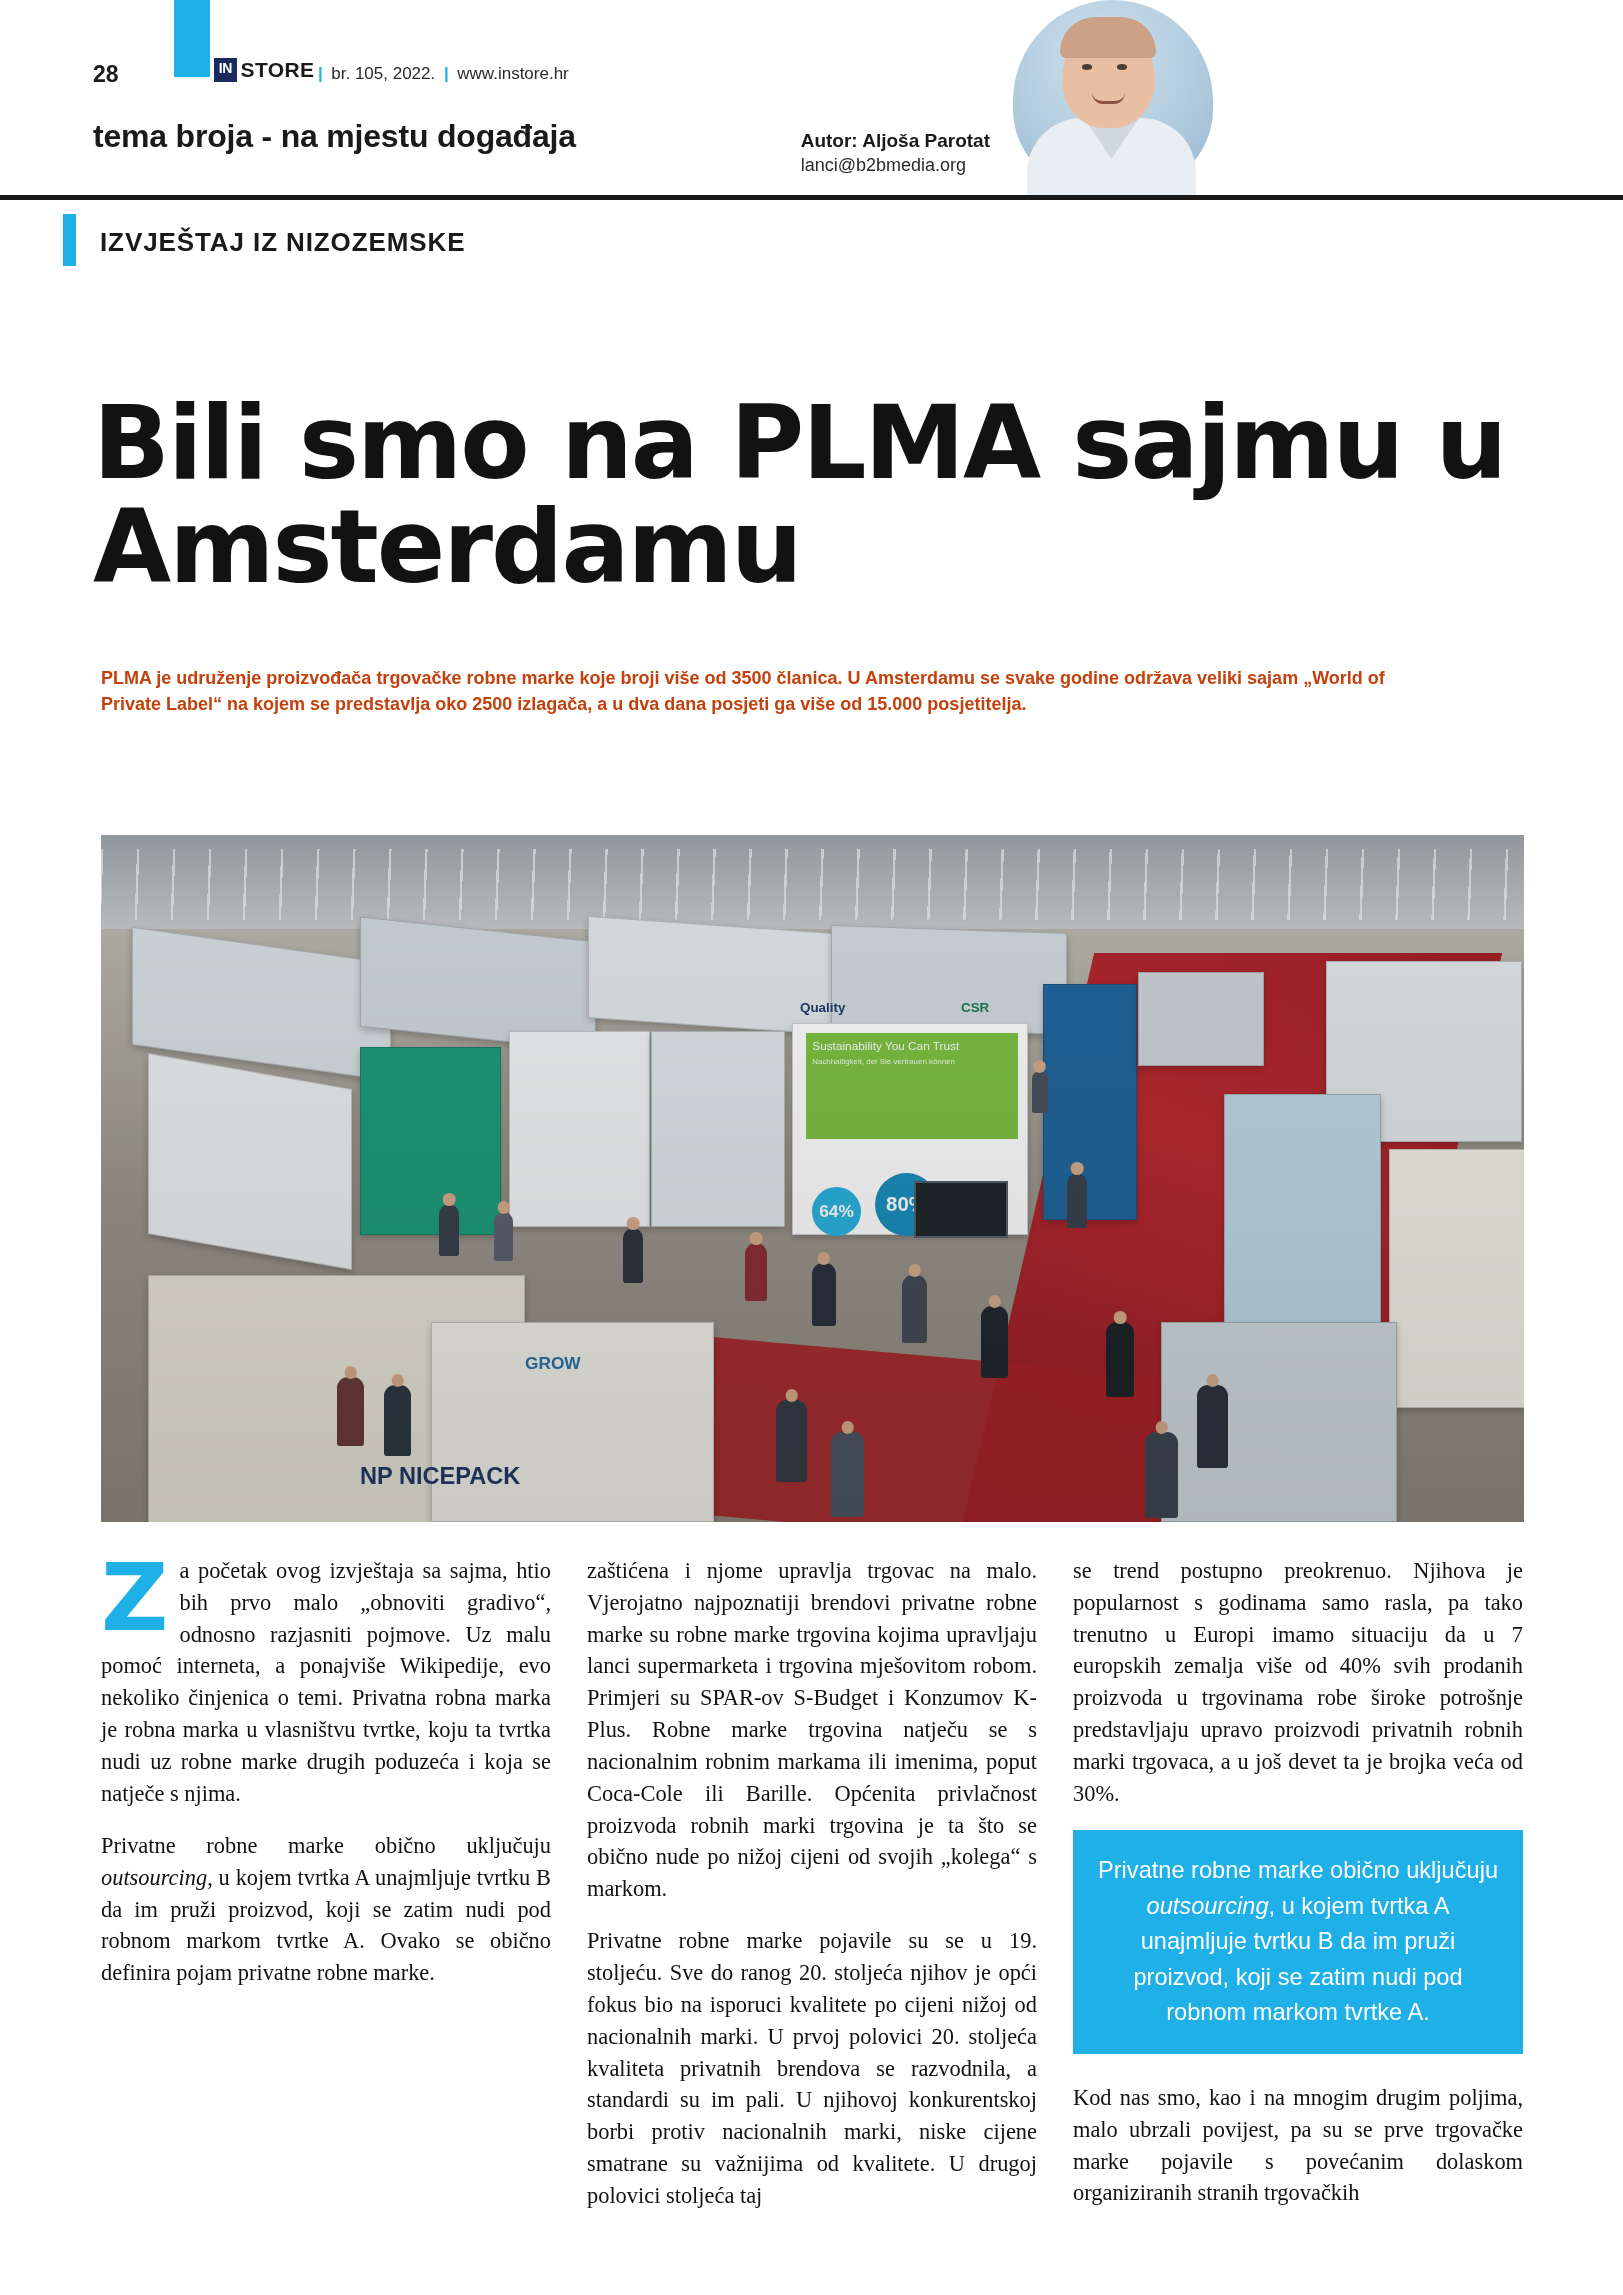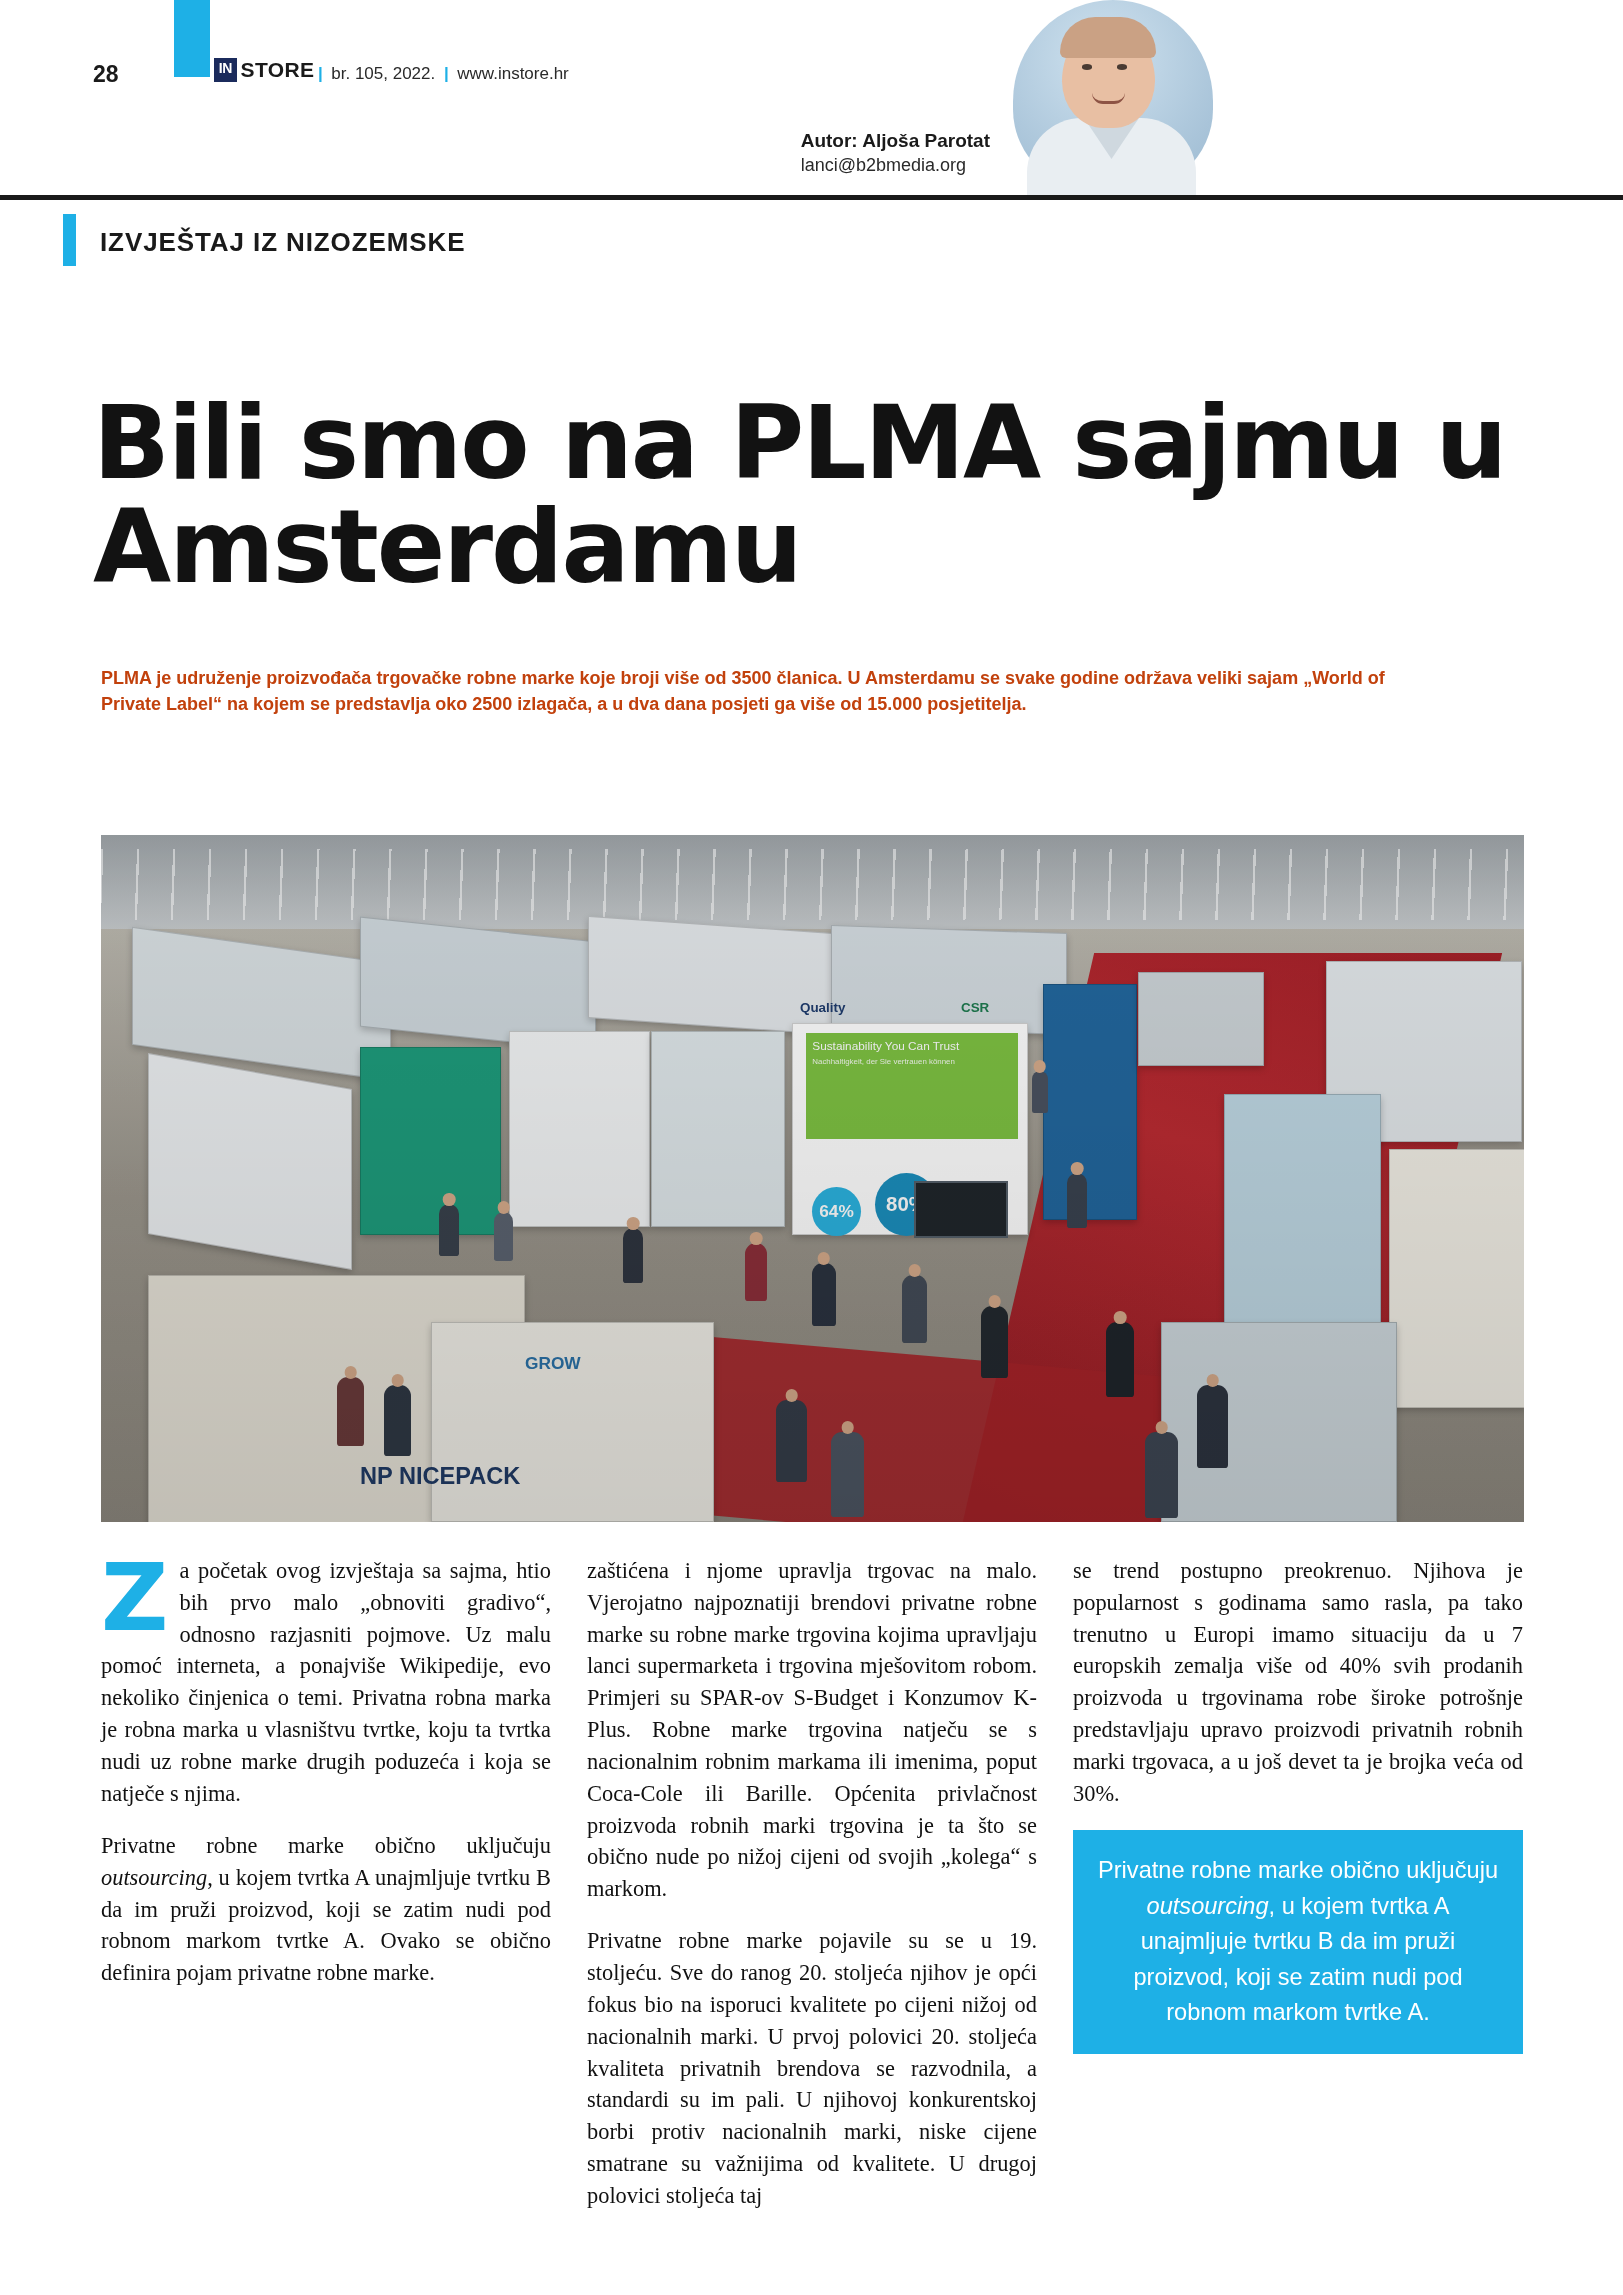--- a/index.html
+++ b/index.html
@@ -362,20 +362,21 @@
     <span class="logo-store">STORE</span>
   </div>
 
   <div class="mast-meta">
     <span class="mast-sep">|</span>
     <span>br. 105, 2022.</span>
     <span class="mast-sep">|</span>
     <span>www.instore.hr</span>
   </div>
 
+  <div class="section-line">tema broja - na mjestu događaja</div>
 
   <div class="author-block">
     <div class="author-name">Autor: Aljoša Parotat</div>
     <div class="author-mail">lanci@b2bmedia.org</div>
   </div>
 
   <div class="author-photo">
     <div class="photo-sky"></div>
     <div class="photo-body"></div>
     <div class="photo-collar"></div>
@@ -506,16 +507,17 @@
   <div class="col">
     <p><span>zaštićena i njome upravlja trgovac na malo. Vjerojatno najpoznatiji brendovi privatne robne marke su robne marke trgovina kojima upravljaju lanci supermarketa i trgovina mješovitom robom. Primjeri su SPAR-ov S-Budget i Konzumov K-Plus. Robne marke trgovina natječu se s nacionalnim robnim markama ili imenima, poput Coca-Cole ili Barille. Općenita privlačnost proizvoda robnih marki trgovina je ta što se obično nude po nižoj cijeni od svojih „kolega“ s markom.</span></p>
     <p><span>Privatne robne marke pojavile su se u 19. stoljeću. Sve do ranog 20. stoljeća njihov je opći fokus bio na isporuci kvalitete po cijeni nižoj od nacionalnih marki. U prvoj polovici 20. stoljeća kvaliteta privatnih brendova se razvodnila, a standardi su im pali. U njihovoj konkurentskoj borbi protiv nacionalnih marki, niske cijene smatrane su važnijima od kvalitete. U drugoj polovici stoljeća taj</span></p>
   </div>
 
   <div class="col">
     <p><span>se trend postupno preokrenuo. Njihova je popularnost s godinama samo rasla, pa tako trenutno u Europi imamo situaciju da u 7 europskih zemalja više od 40% svih prodanih proizvoda u trgovinama robe široke potrošnje predstavljaju upravo proizvodi privatnih robnih marki trgovaca, a u još devet ta je brojka veća od 30%.</span></p>
     <div class="pullquote">
       <span>Privatne robne marke obično uključuju </span><em>outsourcing</em><span>, u kojem tvrtka A unajmljuje tvrtku B da im pruži proizvod, koji se zatim nudi pod robnom markom tvrtke A.</span>
     </div>
+    <p><span>Kod nas smo, kao i na mnogim drugim poljima, malo ubrzali povijest, pa su se prve trgovačke marke pojavile s povećanim dolaskom organiziranih stranih trgovačkih</span></p>
   </div>
 
 </div>
 
 
 </body></html>

